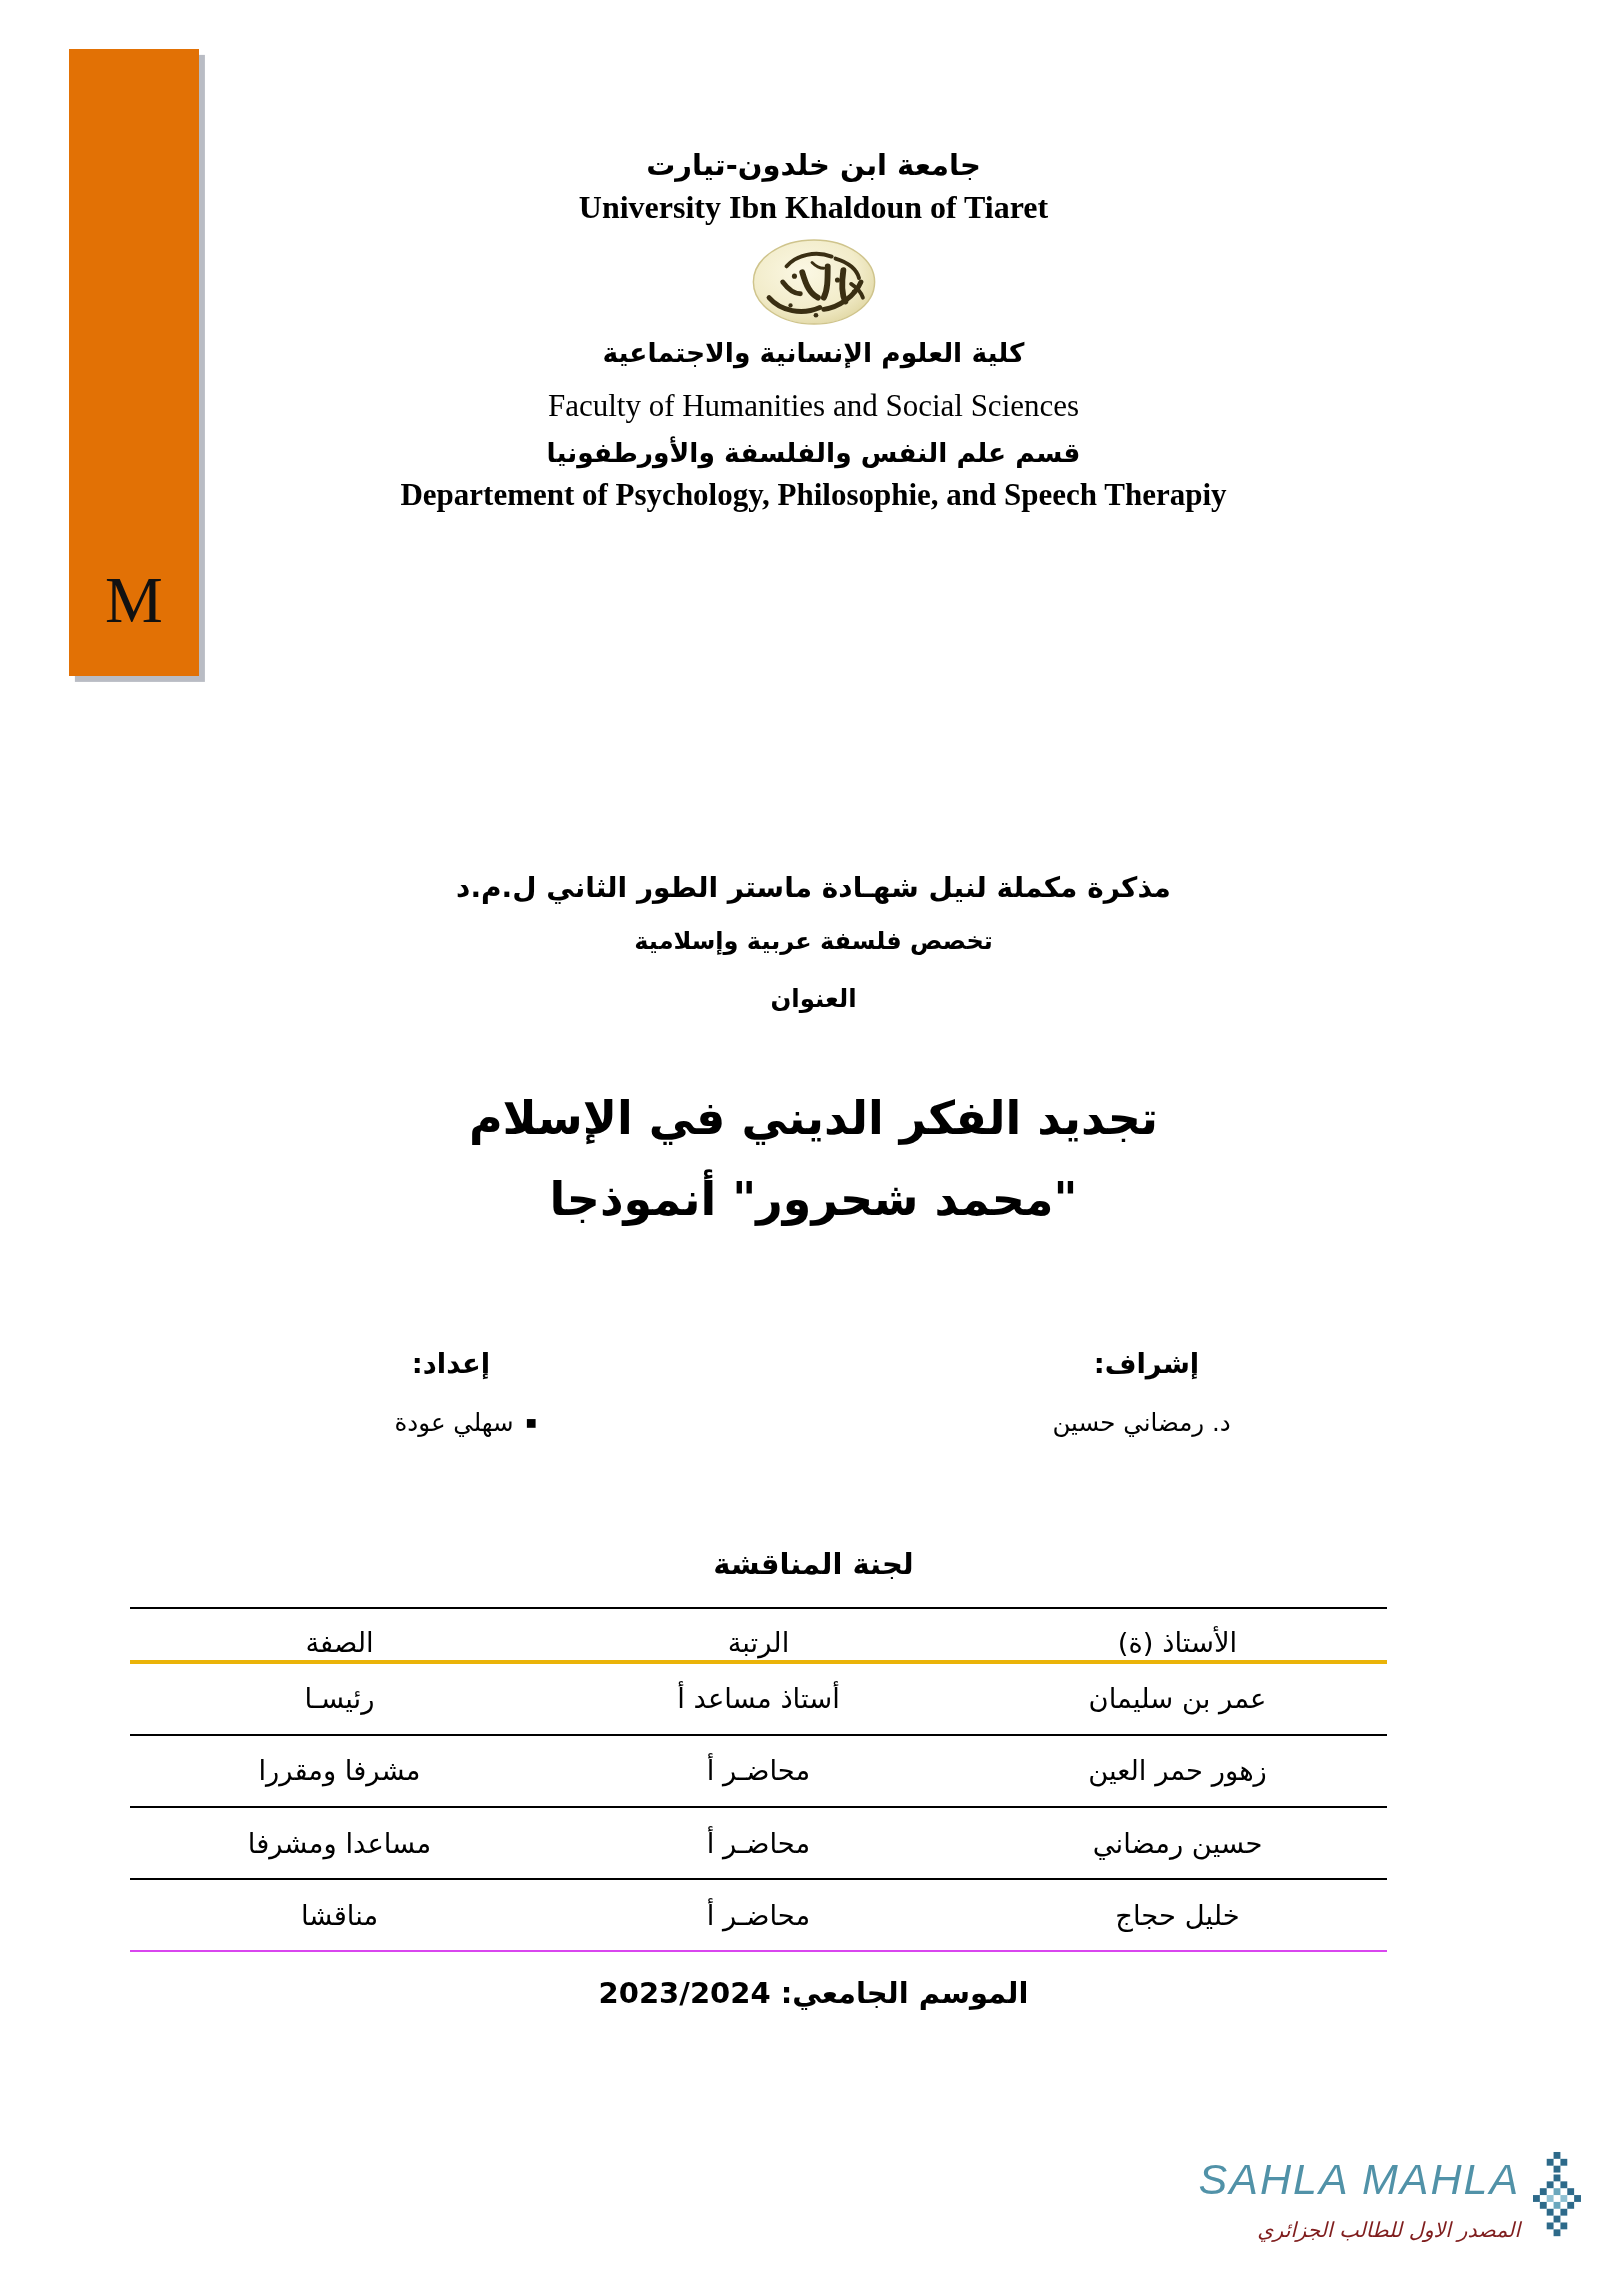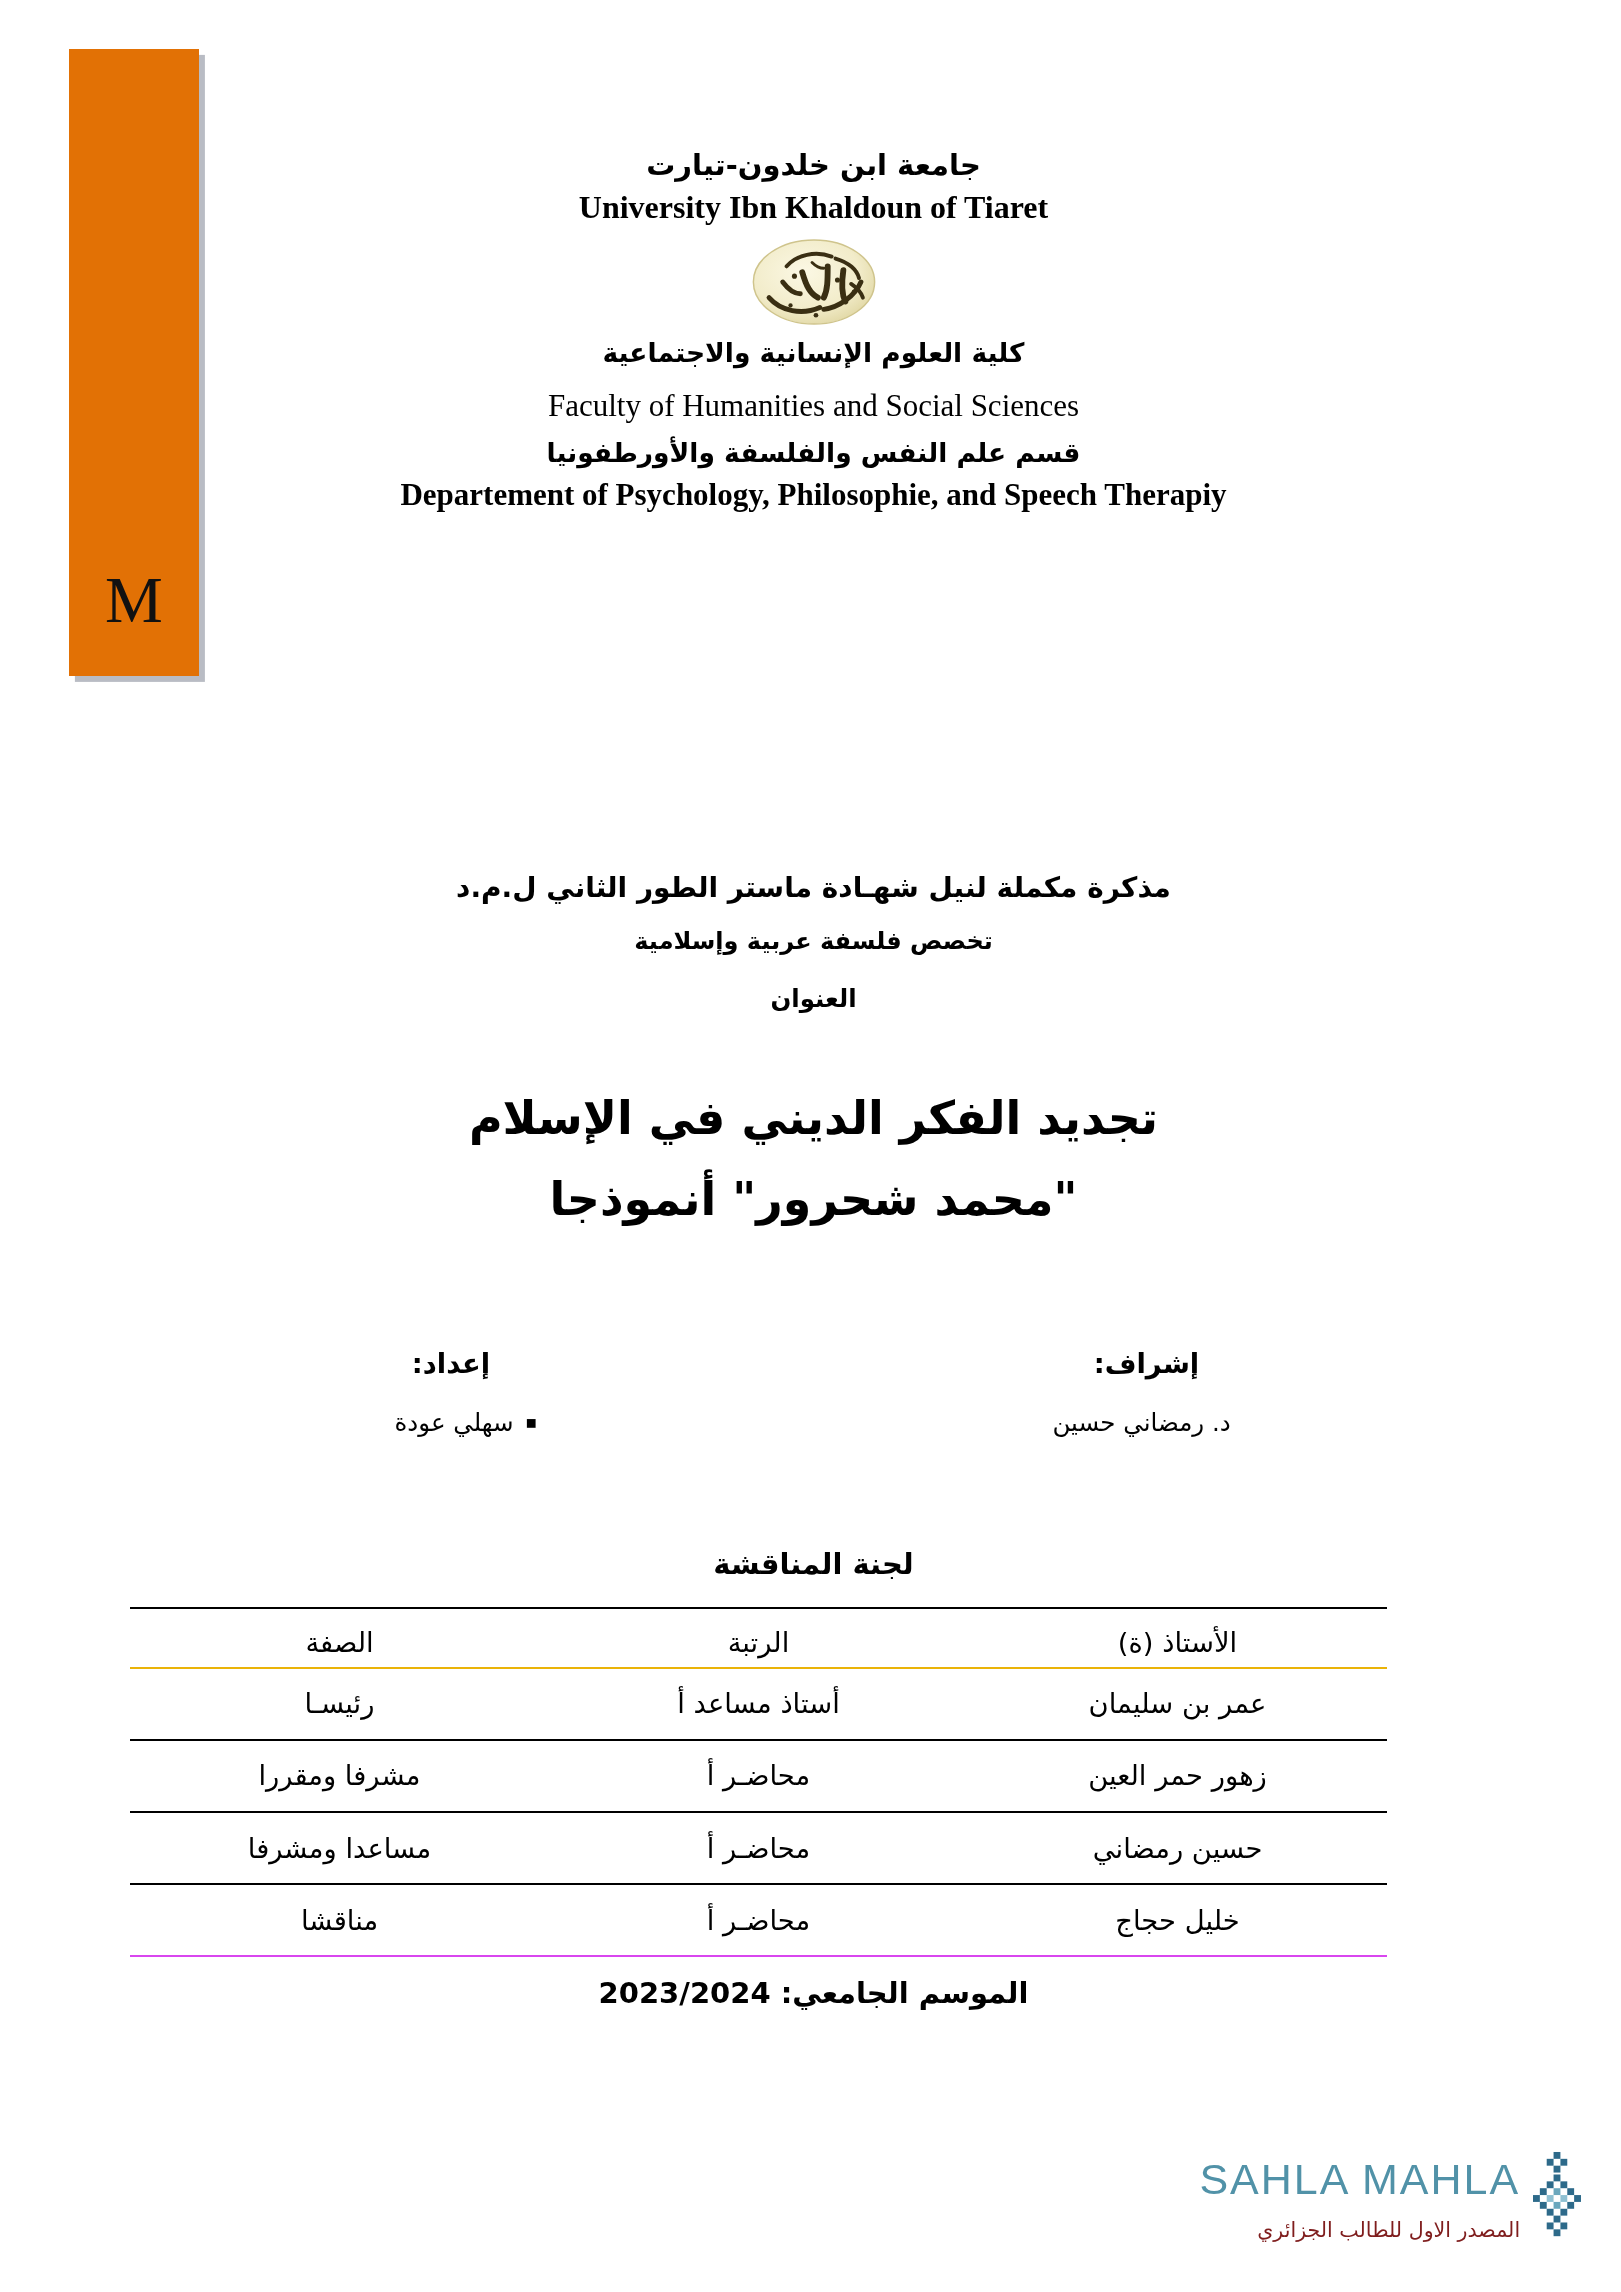--- a/index.html
+++ b/index.html
@@ -219,23 +219,23 @@
   table.jury td {
     text-align: center;
     font-size: 27.4px;
     font-weight: 400;
     padding: 19.6px 3.9px 19.6px;
     border-top: 2px solid #000;
     font-family: "DejaVu Sans", "Liberation Sans", sans-serif;
   }
   table.jury thead th {
     border-top: 2px solid #000;
-    border-bottom: 2px solid #eab308;
+    border-bottom: 4px solid #eab308;
     padding-top: 17.6px;
-    padding-bottom: 9px;
+    padding-bottom: 2px;
   }
   table.jury tbody tr:first-child td { border-top: none; }
   table.jury tbody tr:last-child td { border-bottom: 2px solid #d946ef; }
 
   
   .season {
     position: absolute;
     left: 206px;
     top: 1976px;
     width: 1215px;
@@ -248,20 +248,21 @@
   
   .watermark {
     position: absolute;
     right: 34px;
     bottom: 44px;
     width: 461px;
     display: flex;
     align-items: center;
     justify-content: flex-end;
     gap: 5.9px;
+    font-style: italic;
   }
   .wm-text { text-align: right; }
   .wm-main {
     font-family: "Liberation Sans", "DejaVu Sans", sans-serif;
     font-size: 43px;
     letter-spacing: 2px;
     color: #5192a8;
     line-height: 1;
     white-space: nowrap;
   }

